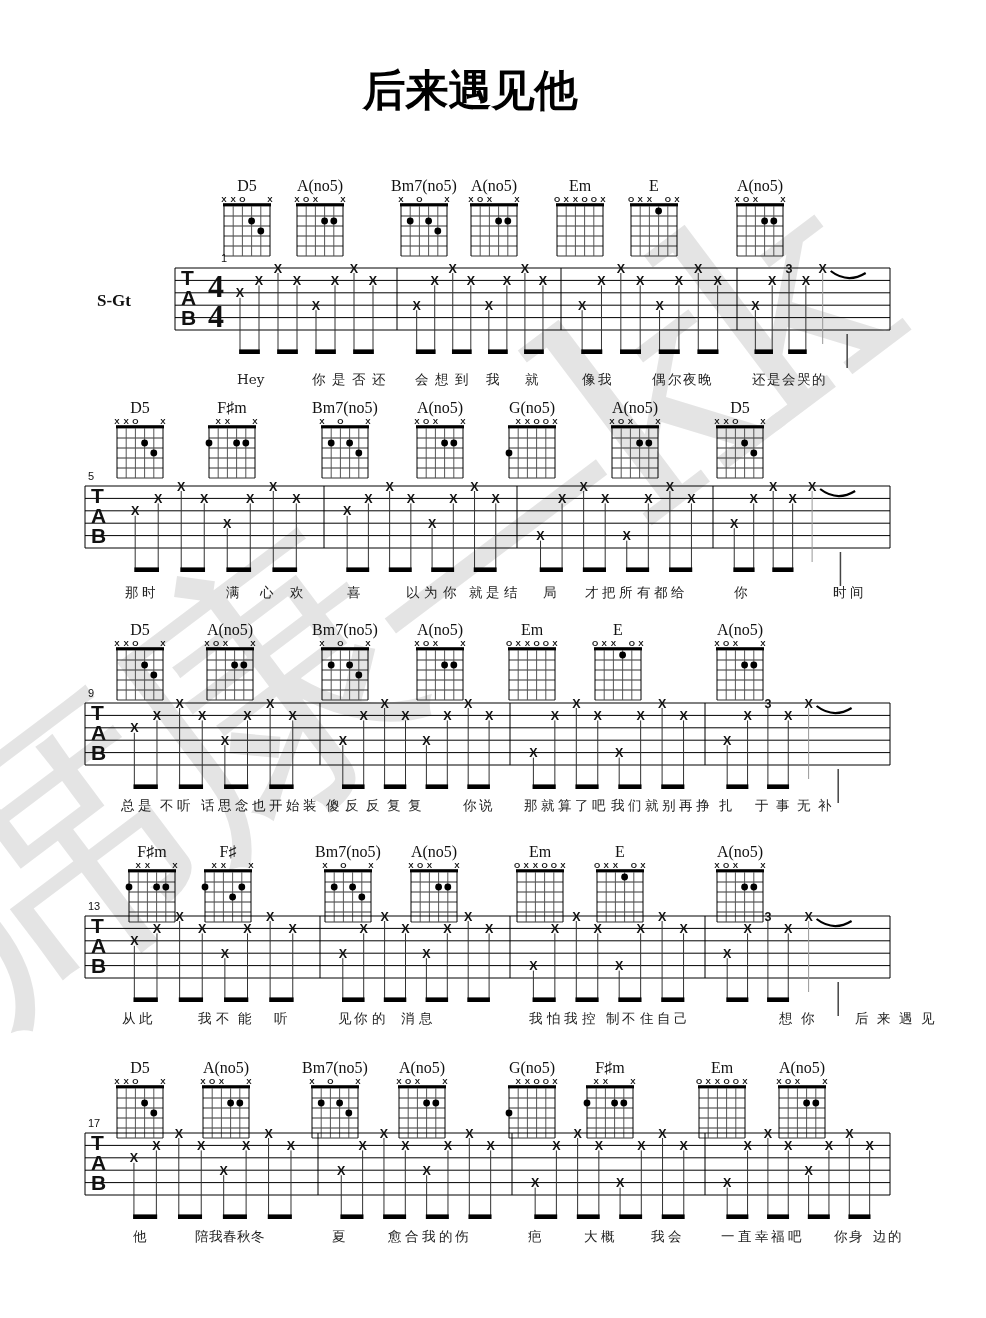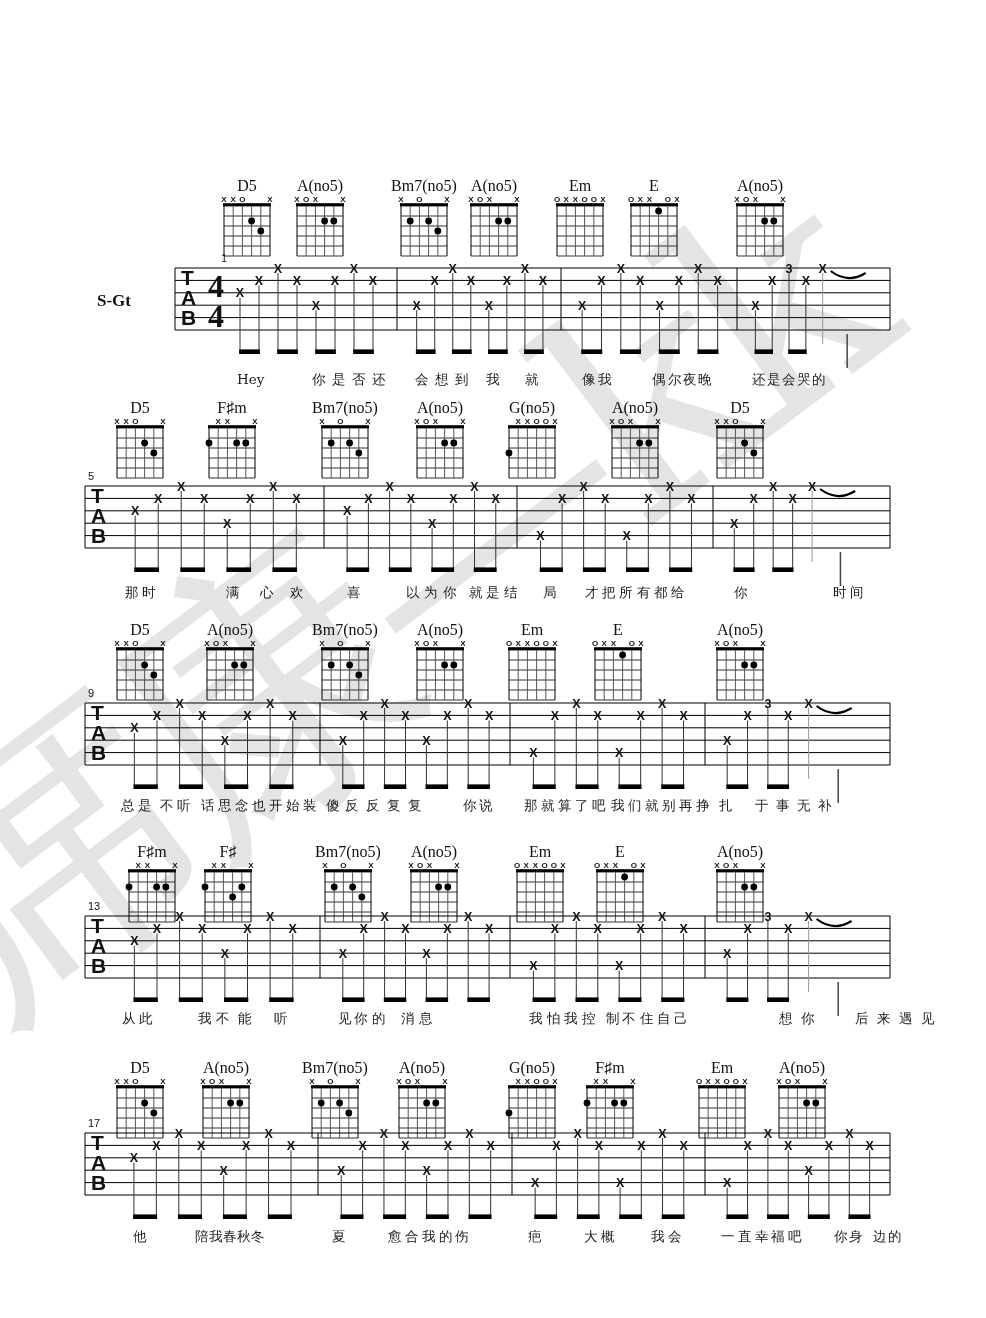--- a/index.html
+++ b/index.html
@@ -13,20 +13,21 @@
   #title{position:absolute;left:0;top:62px;width:940px;text-align:center;
          font-size:43px;font-weight:700;color:#000;z-index:2;
          font-family:"DejaVu Serif", serif;}
   #score{position:absolute;left:0;top:0;z-index:2;}
 </style>
 </head>
 <body>
 
 <div id="sheet">
   <div id="watermark">席康—kk</div>
+  <div id="title">后来遇见他</div>
   <svg id="score" width="986" height="1318" viewBox="0 0 986 1318">
       <g>
         <text x="247" y="191" font-size="16" fill="#111" font-family="&quot;Liberation Serif&quot;,serif" text-anchor="middle">D5</text>
         <rect x="223" y="203.2" width="48" height="3.2" fill="#000"></rect>
         <line x1="224" y1="216" x2="270" y2="216" stroke="#333" stroke-width="1"></line>
         <line x1="224" y1="226" x2="270" y2="226" stroke="#333" stroke-width="1"></line>
         <line x1="224" y1="236" x2="270" y2="236" stroke="#333" stroke-width="1"></line>
         <line x1="224" y1="246" x2="270" y2="246" stroke="#333" stroke-width="1"></line>
         <line x1="224" y1="256" x2="270" y2="256" stroke="#333" stroke-width="1"></line>
         <line x1="224" y1="206" x2="224" y2="256" stroke="#000" stroke-width="1"></line>

